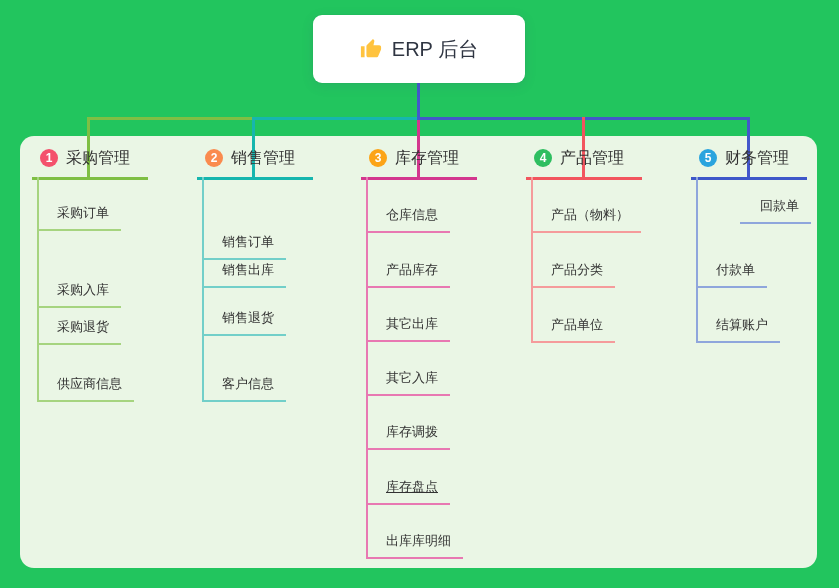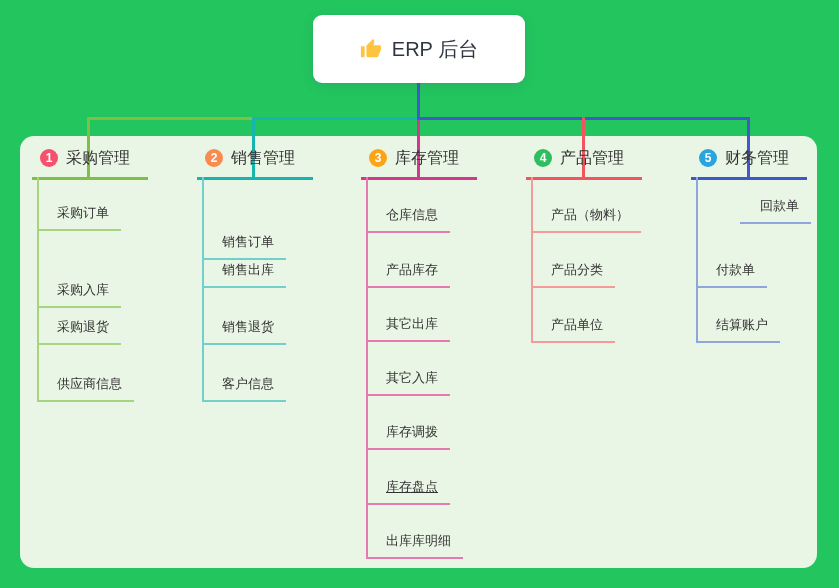--- a/index.html
+++ b/index.html
@@ -77,21 +77,21 @@
   </div>
 
   <div class="col b2" style="left:197px;">
     <div class="header">
       <span class="badge">2</span>
       <span>销售管理</span>
     </div>
     <div class="vline" style="height:223px;"></div>
     <div class="child" style="top:203px;margin-top:29px;">销售订单</div>
     <div class="child" style="top:260px;">销售出库</div>
-    <div class="child" style="top:317px;">销售退货</div>
+    <div class="child" style="top:308px;">销售退货</div>
     <div class="child" style="top:374px;">客户信息</div>
   </div>
 
   <div class="col b3" style="left:361px;">
     <div class="header">
       <span class="badge">3</span>
       <span>库存管理</span>
     </div>
     <div class="vline" style="height:380px;"></div>
     <div class="child" style="top:205px;">仓库信息</div>

